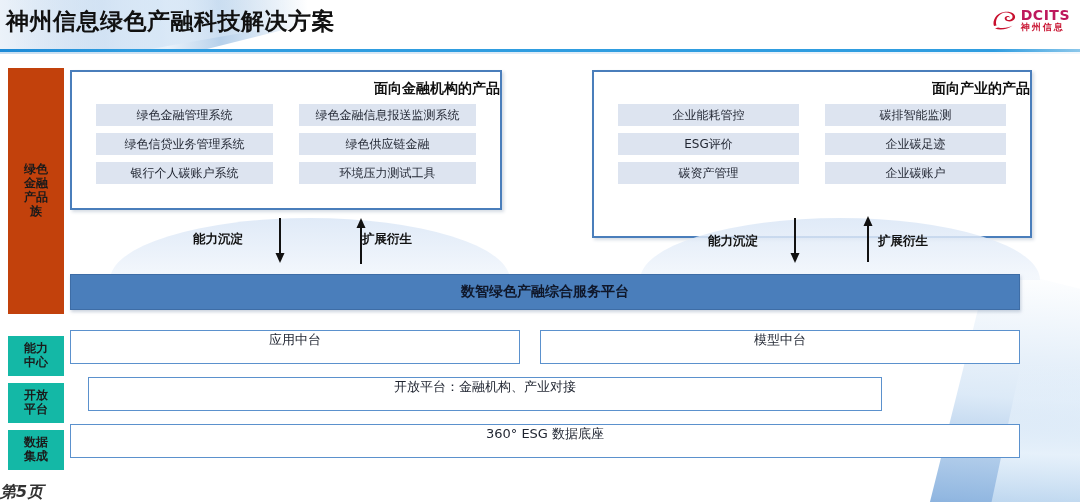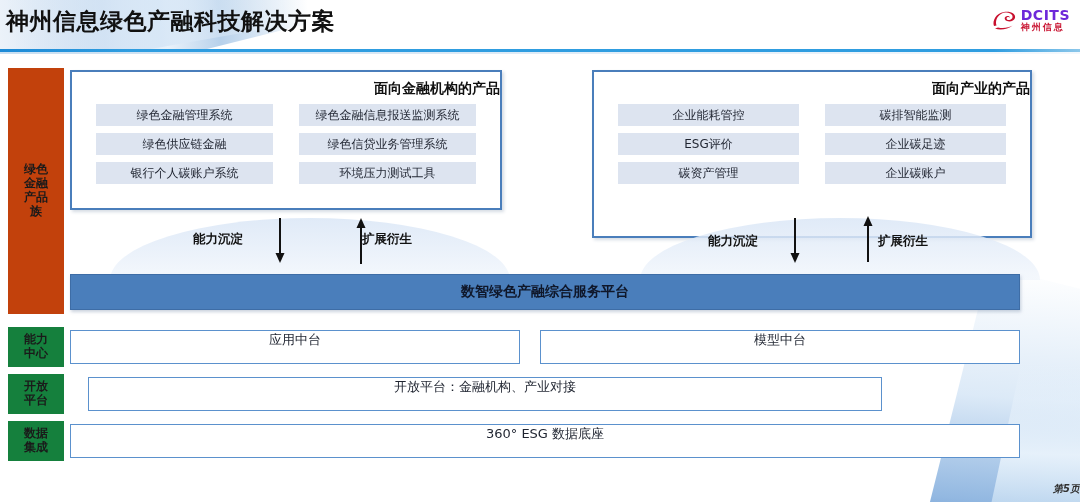--- a/index.html
+++ b/index.html
@@ -80,21 +80,21 @@
     gap: 4px;
   }
   .logo-mark {
     width: 26px; height: 22px;
     flex: none;
   }
   .logo-text { line-height: 1; }
   .logo-en {
     font-size: 14px;
     font-weight: bold;
-    color: #6d28d9;
+    color: #be185d;
     letter-spacing: 0.5px;
     display: block;
   }
   .logo-cn {
     font-size: 9px;
     font-weight: bold;
     color: #c8102e;
     letter-spacing: 2px;
     display: block;
     margin-top: 1px;
@@ -139,21 +139,22 @@
     font-size: 12px;
     font-weight: bold;
     color: #1a1a1a;
     line-height: 1.15;
   }
   .sidebar-products {
     top: 68px; height: 246px;
     background: #c2410c;
   }
   .sidebar-peach {
-    background: #15803d;
+    background: #14b8a6;
+    margin-top: 9px;
   }
   .sidebar-capability { top: 327px; height: 40px; }
   .sidebar-open      { top: 374px; height: 40px; }
   .sidebar-data      { top: 421px; height: 40px; }
 
   
   .panel {
     position: absolute;
     border: 2px solid #4a7ebb;
     background: #ffffff;
@@ -251,22 +252,22 @@
   .box-app   { left: 70px;  top: 330px; width: 450px; height: 34px; }
   .box-model { left: 540px; top: 330px; width: 480px; height: 34px; }
   .box-open  { left: 60px;  top: 377px; width: 794px; height: 34px; margin-left: 28px; }
   .box-data  { left: 70px;  top: 424px; width: 950px; height: 34px; }
 
   
   .footer {
     position: absolute;
     left: 0; top: 482px;
     width: 1080px;
-    text-align: right;
-    font-size: 10px;
+    text-align: left;
+    font-size: 16px;
     font-style: italic;
     font-weight: bold;
     color: #333333;
   }
 </style>
 </head>
 <body>
 
 <div class="header">
   <div class="header-swoosh"></div>
@@ -301,22 +302,22 @@
 </div>
 <div class="sidebar-block sidebar-peach sidebar-data">
   <span>数据<br>集成</span>
 </div>
 
 <div class="panel panel-left">
   <div class="panel-title">面向金融机构的产品</div>
   <div class="tile-grid">
     <div class="tile">绿色金融管理系统</div>
     <div class="tile">绿色金融信息报送监测系统</div>
+    <div class="tile">绿色信贷业务管理系统</div>
     <div class="tile">绿色供应链金融</div>
-    <div class="tile">绿色信贷业务管理系统</div>
     <div class="tile">银行个人碳账户系统</div>
     <div class="tile">环境压力测试工具</div>
   </div>
 </div>
 
 <div class="panel panel-right">
   <div class="panel-title">面向产业的产品</div>
   <div class="tile-grid">
     <div class="tile">企业能耗管控</div>
     <div class="tile">碳排智能监测</div>

